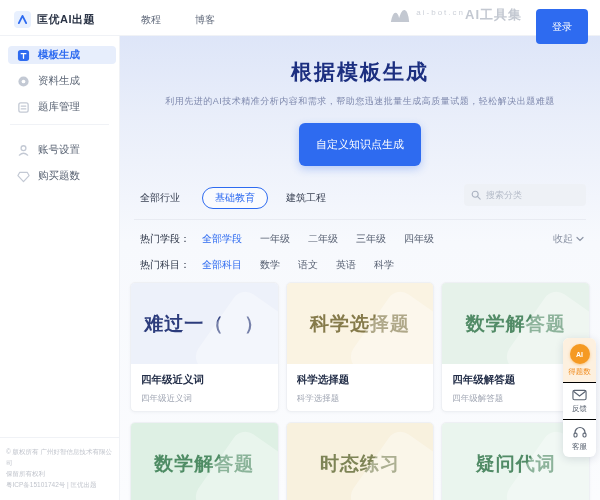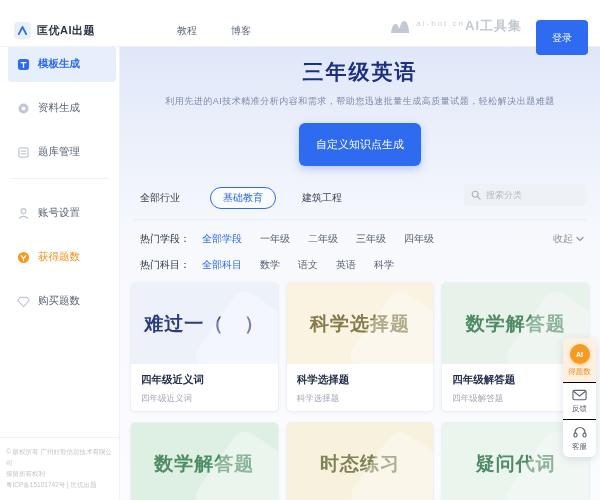--- a/index.html
+++ b/index.html
@@ -1,59 +1,59 @@
 <!DOCTYPE html>
 <html><head>
 <meta charset="utf-8">
 <style>
   * { margin:0; padding:0; box-sizing:border-box; }
   html,body { width:600px; height:500px; }
   body { font-family:"Liberation Sans","DejaVu Sans",sans-serif; background:#fff; }
   .page { position:relative; width:600px; height:500px; overflow:hidden; background:#fff; }
 
   
-  .header { position:absolute; top:15px; left:0; width:600px; height:32px; background:#fff;
-            border-bottom:1px solid #f0f2f6; display:flex; align-items:center; z-index:30;gap:36px; }
+  .header { position:absolute; top:4px; left:0; width:600px; height:32px; background:#fff;
+            border-bottom:1px solid #f0f2f6; display:flex; align-items:center; z-index:30; }
   .logo-wrap { display:flex; align-items:center; gap:6px; padding-left:14px; }
   .logo-badge { width:17px; height:17px; background:#e8f0fe; border-radius:4px;
                 display:flex; align-items:center; justify-content:center; }
   .logo-title { font-size:11px; font-weight:bold; color:#2b3446; letter-spacing:.5px; }
   .header-nav { display:flex; gap:34px; margin-left:46px; }
   .header-nav span { font-size:10px; color:#626b7c; cursor:pointer; }
   .watermark { position:absolute; right:78px; top:3px; display:flex; align-items:flex-end; gap:5px; color:#c6cad3; }
   .wm-text { display:flex; flex-direction:row; align-items:flex-start; line-height:1.15; }
   .wm-line1 { font-size:8px; letter-spacing:2px; color:#cdd1d9; }
   .wm-line2 { font-size:13px; font-weight:bold; color:#c3c8d1; letter-spacing:1px; }
   .login-btn { position:absolute; right:12px; top:5px; width:52px; height:35px; background:#2e6bf0;
                color:#fff; font-size:10px; border:none; border-radius:4px; cursor:pointer; }
 
   
   .sidebar { position:absolute; top:32px; left:0; width:120px; height:468px; background:#fff;
              border-right:1px solid #f0f2f6; z-index:20; }
   .side-group { padding-top:14px; }
-  .side-item { display:flex; align-items:center; gap:8px; height:36px; margin:0 3px 8px 8px;
+  .side-item { display:flex; align-items:center; gap:8px; height:18px; margin:0 3px 8px 8px;
                padding-left:8px; border-radius:4px; font-size:10.5px; color:#5a6474; cursor:pointer; }
   .side-item .sicon { width:14px; height:14px; display:flex; align-items:center; justify-content:center; }
   .side-item.active { background:#e7eefc; color:#2e6bf0; font-weight:bold; }
   .side-item.accent { color:#f5921f; }
   .side-divider { height:1px; background:#f0f2f6; margin:8px 10px 14px 10px; }
   .side-footer { position:absolute; left:0; bottom:10px; width:120px; padding:8px 6px 0 6px;
                  border-top:1px solid #f0f2f6; }
   .side-footer div { font-size:6.5px; color:#c0c4cc; line-height:1.7; }
 
   
   .main { position:absolute; top:32px; left:120px; width:480px; height:468px; overflow:hidden;
           background:linear-gradient(180deg,#dde5f8 0%,#e9eefa 18%,#f7f9fd 45%,#fbfcfe 100%); }
   .hero-title { margin-top:26px; text-align:center; font-size:21px; font-weight:bold; color:#1c2f80; letter-spacing:2px; }
   .hero-sub { margin-top:9px; text-align:center; font-size:9px; color:#7f89ad; letter-spacing:.5px; }
   .cta-row { margin-top:15px; text-align:center; }
   .cta-btn { background:#2e6bf0; color:#fff; border:none; border-radius:6px; font-size:11px;
              padding:14px 17px; cursor:pointer; box-shadow:0 3px 8px rgba(46,107,240,.3); }
 
-  .tabs-row { margin-top:21px; padding:0 20px; display:flex; align-items:center; position:relative;gap:8px; }
+  .tabs-row { margin-top:21px; padding:0 20px; display:flex; align-items:center; position:relative; }
   .tab { font-size:10px; color:#3a4254; margin-right:26px; cursor:pointer; }
   .tab.pill { border:1px solid #2e6bf0; color:#2e6bf0; border-radius:999px; padding:3px 12px;
               margin:0 18px 0 -4px; background:rgba(255,255,255,.6); }
   .search-box { position:absolute; right:14px; top:-3px; width:122px; height:22px; background:#eef1f6;
                 border-radius:4px; display:flex; align-items:center; padding-left:7px; }
   .search-box input { border:none; outline:none; background:transparent; font-size:9px; color:#3a4254;
                       width:90px; margin-left:5px; font-family:"Liberation Sans",sans-serif; }
   .search-box input::placeholder { color:#b3bac7; }
   .tabs-divider { margin:10px 14px 0 14px; border-bottom:1px solid #e8ebf2; }
 
@@ -158,47 +158,38 @@
     <div class="side-group" style="padding-top:2px;">
       <div class="side-item">
         <span class="sicon">
           <svg width="13" height="13" viewBox="0 0 14 14">
               <circle cx="7" cy="4.5" r="2.6" fill="none" stroke="#c3c9d4" stroke-width="1.4"></circle>
               <path d="M2.5 12 Q7 8 11.5 12" fill="none" stroke="#c3c9d4" stroke-width="1.4" stroke-linecap="round"></path>
             </svg>
         </span>
         <span>账号设置</span>
       </div>
-      <div class="side-item accent">
-        <span class="sicon">
-          <svg width="13" height="13" viewBox="0 0 14 14">
-              <circle cx="7" cy="7" r="6" fill="#f59a23"></circle>
-              <path d="M4.5 5 L7 8 L9.5 5 M7 8 v2.5" stroke="#fff" stroke-width="1.2" fill="none" stroke-linecap="round"></path>
-            </svg>
-        </span>
-        <span>获得题数</span>
-      </div>
       <div class="side-item">
         <span class="sicon">
           <svg width="13" height="13" viewBox="0 0 14 14">
               <path d="M3 2.5 h8 L13 6 L7 12.5 L1 6 Z" fill="none" stroke="#c3c9d4" stroke-width="1.3" stroke-linejoin="round"></path>
             </svg>
         </span>
         <span>购买题数</span>
       </div>
     </div>
     <div class="side-footer">
       <div>© 版权所有 广州好智信息技术有限公司</div>
       <div>保留所有权利</div>
       <div>粤ICP备15101742号 | 匡优出题</div>
     </div>
   </div>
 
   <div class="main">
-    <div class="hero-title">三年级英语</div>
+    <div class="hero-title">根据模板生成</div>
     <div class="hero-sub">利用先进的AI技术精准分析内容和需求，帮助您迅速批量生成高质量试题，轻松解决出题难题</div>
     <div class="cta-row">
       <button class="cta-btn">自定义知识点生成</button>
     </div>
 
     <div class="tabs-row">
       <span class="tab">全部行业</span>
       <span class="tab pill">基础教育</span>
       <span class="tab">建筑工程</span>
       <span class="search-box">

